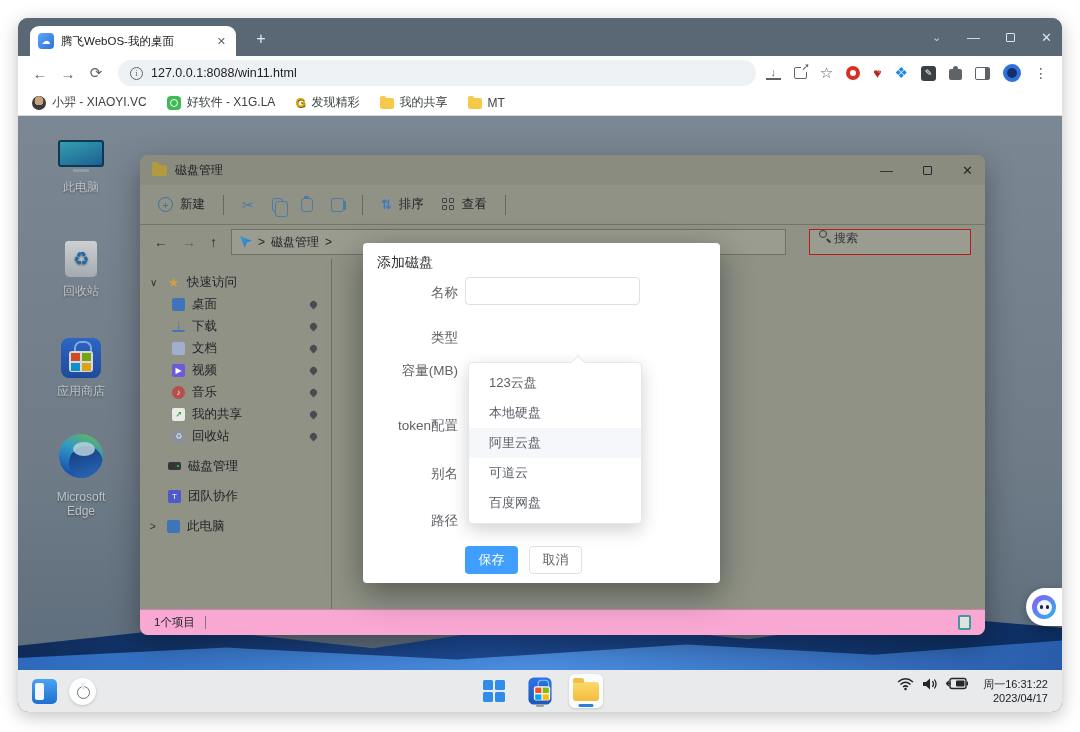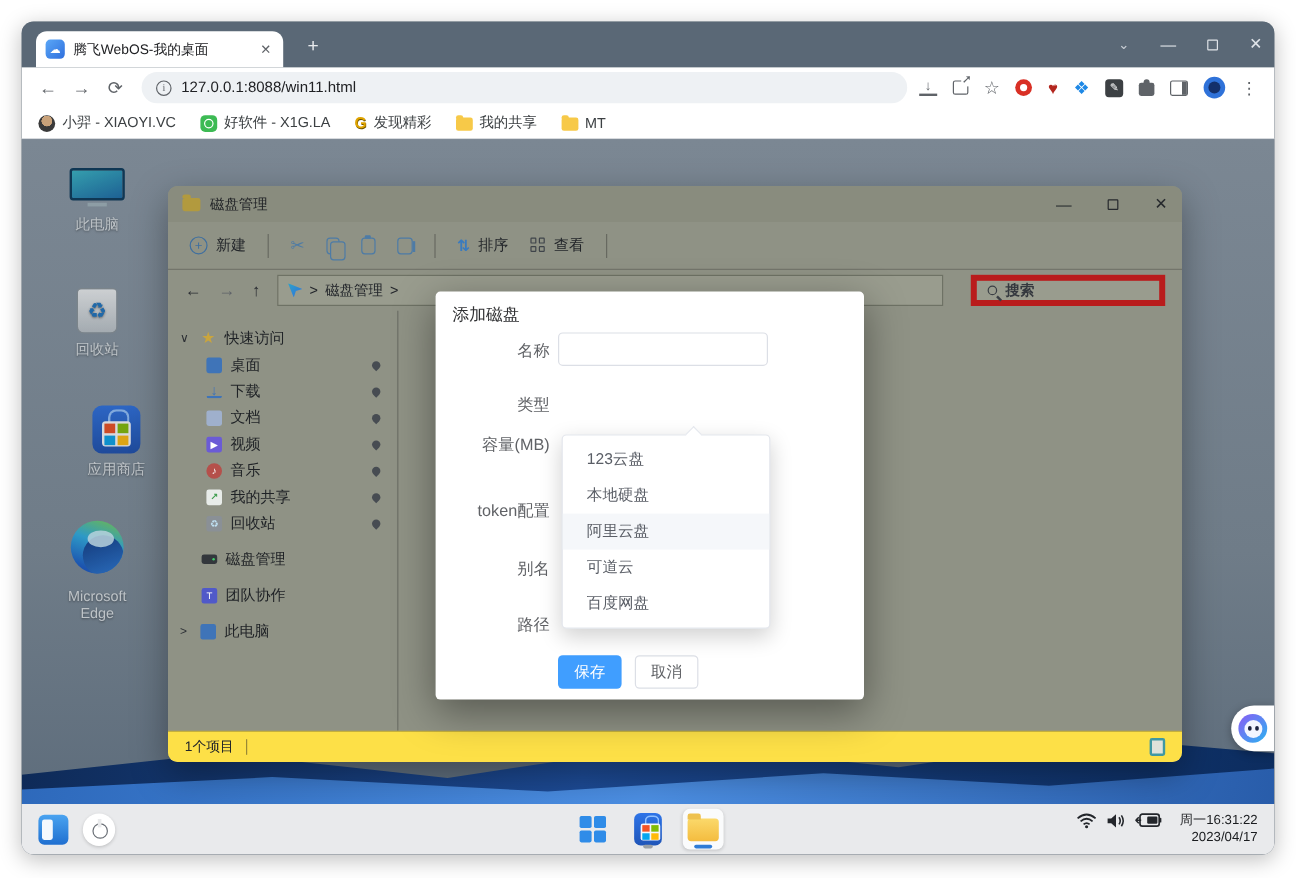--- a/index.html
+++ b/index.html
@@ -107,21 +107,21 @@
   .ic-ren::after { content:""; position:absolute; right:-3px; top:2px; width:2px; height:9px; background:#4d7ba6; }
   .ic-sort { color:#3a7bbf; font-size:13px; font-weight:bold; }
   .ic-grid { width:13px; height:13px; display:grid; grid-template-columns:5px 5px; grid-template-rows:5px 5px; gap:2px; }
   .ic-grid i { border:1.4px solid #3f444a; border-radius:1px; display:block; }
 
   .fm-nav { height:34px; background:#8f9285; display:flex; align-items:center; padding:0 14px; gap:14px; }
   .nav-a { font-size:14px; color:#2b2e33; }
   .nav-a.dim { color:#5e6268; }
   .pathbox { width:555px; height:26px; background:#999c8e; border:1px solid #6e7265; display:flex; align-items:center; padding:0 8px; gap:6px; font-size:12px; color:#23262b; }
   .crumb-logo { width:12px; height:12px; background:linear-gradient(135deg,#2fa3c9,#2f6fdd); clip-path:polygon(0 0,100% 40%,55% 55%,40% 100%); }
-  .searchbox { margin-left:auto; width:162px; height:26px; background:#999c8e; border:5px solid #b91c1c; display:flex; align-items:center; padding:0 9px; gap:7px; font-size:12px; color:#34383e;font-weight:bold; }
+  .searchbox { margin-left:auto; width:162px; height:26px; background:#999c8e; border:1px solid #b91c1c; display:flex; padding:0 9px; gap:7px; font-size:12px; color:#34383e; }
   .ic-mag { width:8px; height:8px; border:1.5px solid #3a3e44; border-radius:50%; position:relative; flex:0 0 8px; }
   .ic-mag::after { content:""; position:absolute; left:7px; top:7px; width:5px; height:1.5px; background:#3a3e44; transform:rotate(45deg); transform-origin:left center; }
 
   .fm-body { position:absolute; top:104px; left:0; right:0; bottom:26px; display:flex; }
   .fm-side { width:192px; border-right:1px solid rgba(30,30,30,.3); padding-top:12px; font-size:12.5px; color:#1f2226; overflow:hidden; }
   .srow { height:22px; display:flex; align-items:center; gap:7px; padding-left:10px; }
   .srow.lv1 { padding-left:32px; }
   .srow.sect { margin-top:8px; padding-left:28px; }
   .srow .chev { width:10px; font-size:10px; color:#2b2e33; flex:0 0 10px; }
   .si { width:13px; height:13px; border-radius:2px; flex:0 0 13px; display:flex; align-items:center; justify-content:center; font-size:8px; color:#fff; }
@@ -139,21 +139,21 @@
   .si-disk::after { content:""; position:absolute; right:2px; top:3px; width:2px; height:2px; border-radius:50%; background:#3fd06a; }
   .si-team { background:#5059c9; }
   .pin { margin-left:auto; margin-right:14px; width:7px; height:7px; background:#474c52; border-radius:50% 50% 50% 0; transform:rotate(-45deg); flex:0 0 7px; }
 
   .fm-content { flex:1; position:relative; }
   .disk-item { position:absolute; left:108px; top:20px; width:78px; text-align:center; color:#1f2226; font-size:12px; }
   .disk-art { width:46px; height:26px; margin:0 auto 6px; border-radius:3px; background:linear-gradient(180deg,#4a4f55,#26292e); position:relative; }
   .disk-art::after { content:""; position:absolute; left:6px; bottom:5px; width:4px; height:4px; border-radius:50%; background:#3fd06a; }
   .disk-item .l2 { margin-top:2px; }
 
-  .fm-status { position:absolute; left:0; right:0; bottom:0; height:26px; background:#fde047; border-top:1px solid rgba(30,30,30,.25);
+  .fm-status { position:absolute; left:0; right:0; bottom:0; height:26px; background:#f9a8d4; border-top:1px solid rgba(30,30,30,.25);
     display:flex; align-items:center; padding:0 14px; gap:10px; font-size:11.5px; color:#23262a; }
   .vline { width:1px; height:13px; background:rgba(30,30,30,.45); }
   .status-ic { margin-left:auto; width:13px; height:15px; border:2px solid #3f98a3; border-radius:2px; background:#dfe2da; }
 
   
   .dlg { position:absolute; left:345px; top:127px; width:357px; height:340px; background:#fff; border-radius:4px;
     box-shadow:0 10px 34px rgba(0,0,0,.4); z-index:5; }
   .dlg-title { position:absolute; left:14px; top:11px; font-size:14px; color:#303133; }
   .dlg-label { position:absolute; left:0; width:95px; text-align:right; font-size:13.5px; color:#606266; }
   .dlg-input { position:absolute; left:102px; width:175px; height:28px; border:1px solid #dcdfe6; border-radius:4px; background:#fff; font-size:13px; padding:0 8px; outline:none; color:#303133; }
@@ -284,21 +284,21 @@
             <div class="base"></div>
           </div>
         <div>此电脑</div>
       </div>
       <div class="dicon" style="left:20px; top:124px;">
         <div class="art art-bin">
             <span>♻</span>
           </div>
         <div>回收站</div>
       </div>
-      <div class="dicon" style="left:36px; top:222px;">
+      <div class="dicon" style="left:20px; top:222px;">
         <div class="art art-store">
           <div class="panel">
               <i style="background:#f35325"></i>
               <i style="background:#81bc06"></i>
               <i style="background:#05a6f0"></i>
               <i style="background:#ffba08"></i>
             </div>
         </div>
         <div>应用商店</div>
       </div>

